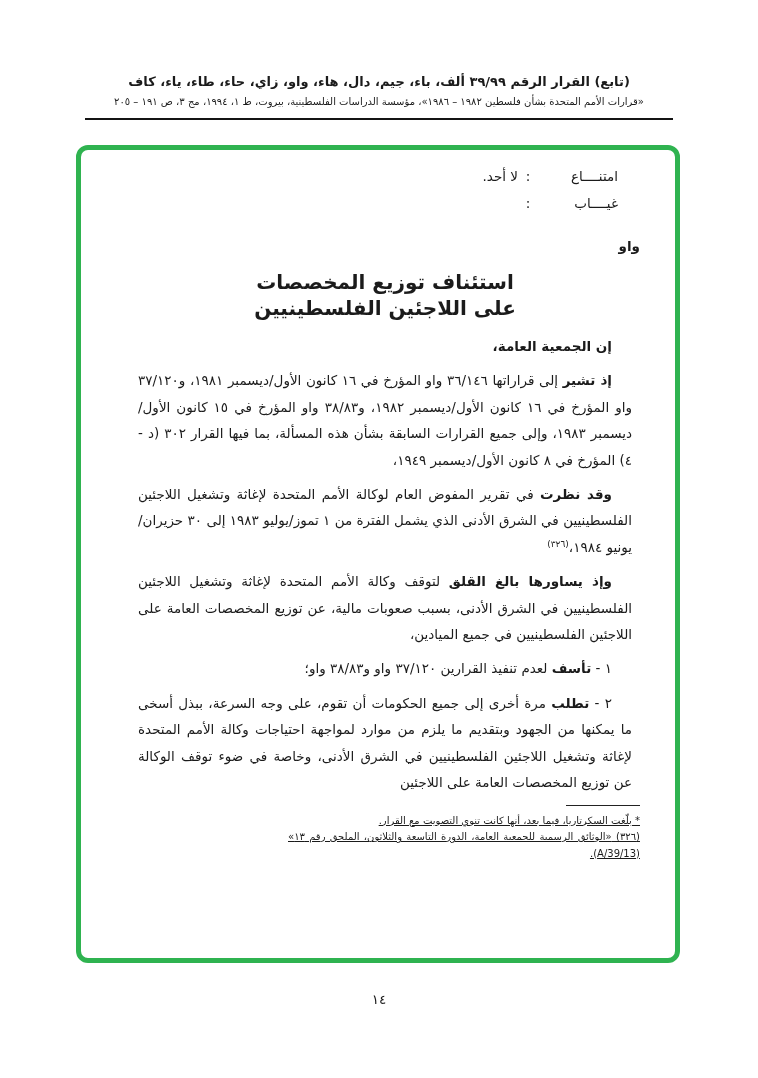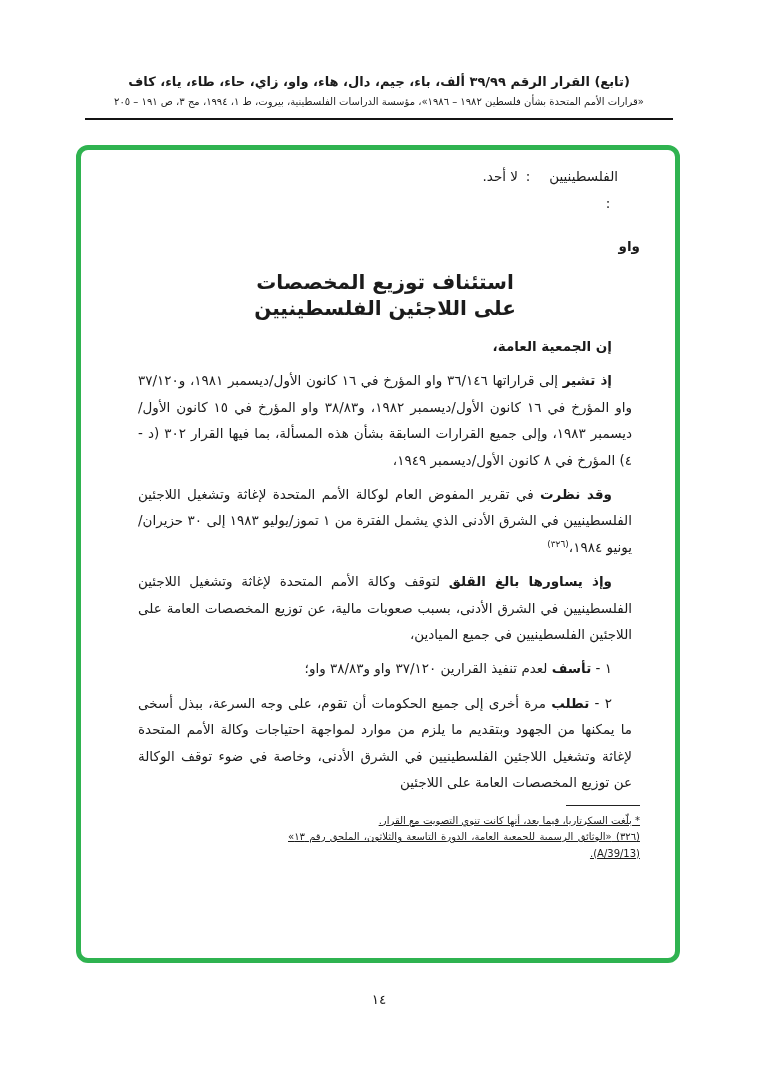--- a/index.html
+++ b/index.html
@@ -60,25 +60,26 @@
     <div class="title">(تابع) القرار الرقم ٣٩/٩٩ ألف، باء، جيم، دال، هاء، واو، زاي، حاء، طاء، ياء، كاف</div>
     <div class="source">«قرارات الأمم المتحدة بشأن فلسطين ١٩٨٢ – ١٩٨٦»، مؤسسة الدراسات الفلسطينية، بيروت، ط ١، ١٩٩٤، مج ٣، ص ١٩١ – ٢٠٥</div>
   </header>
   <div class="header-rule"></div>
 
   <div class="green-box">
     <div class="content">
 
       <div class="votes">
         <div class="vote-row">
-          <span class="vote-label">الفلسطينيين</span>
+          <span class="vote-label">امتنــــاع</span>
           <span class="vote-colon">:</span>
           <span class="vote-value">لا أحد.</span>
         </div>
         <div class="vote-row">
+          <span class="vote-label">غيــــاب</span>
           <span class="vote-colon">:</span>
         </div>
       </div>
 
       <div class="section-letter">واو</div>
       <div class="section-title first">استئناف توزيع المخصصات</div>
       <div class="section-title">على اللاجئين الفلسطينيين</div>
 
       <div class="body-text">
         <p class="para opening">إن الجمعية العامة،</p>

